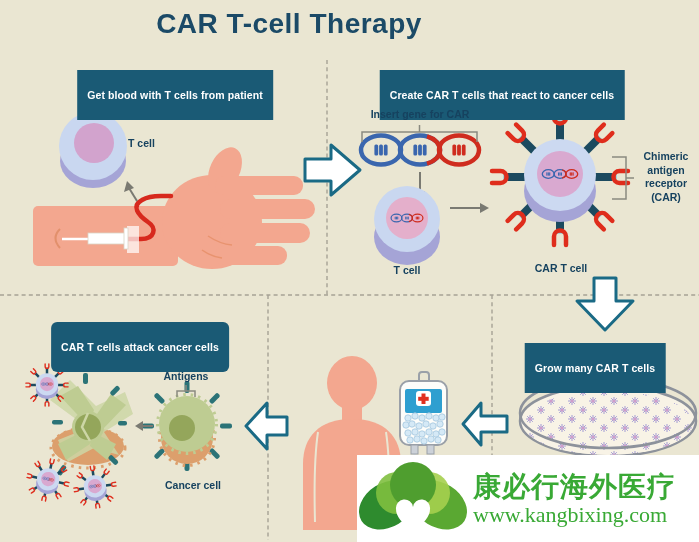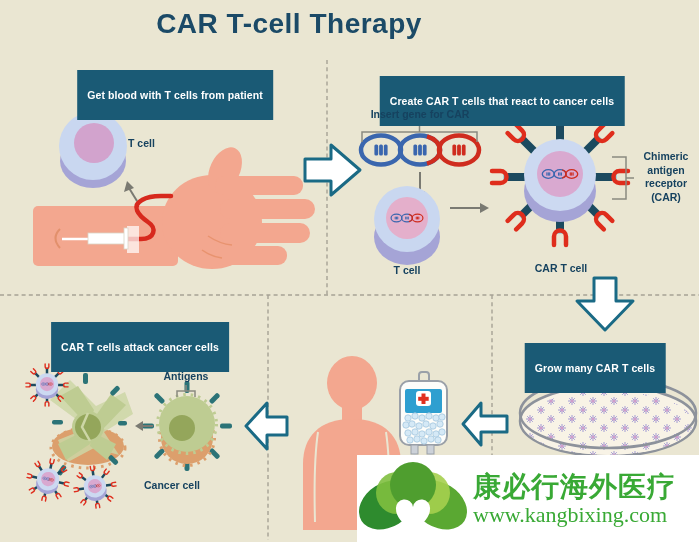--- a/index.html
+++ b/index.html
@@ -283,31 +283,31 @@
         <use href="#carT"></use>
       </g>
     <g transform="translate(95,487) scale(0.31) rotate(-8)">
         <use href="#carT"></use>
       </g>
   </svg>
 
   <div class="txt page-title">CAR T-cell Therapy</div>
 
   <div class="step-label" style="left:175px; top:70px;">Get blood with T cells from patient</div>
-  <div class="step-label" style="left:502px; top:76px;text-align:right;">Create CAR T cells that react to cancer cells</div>
+  <div class="step-label" style="left:502px; top:70px;text-align:right;">Create CAR T cells that react to cancer cells</div>
   <div class="step-label" style="left:595px; top:343px;">Grow many CAR T cells</div>
-  <div class="step-label" style="left:140px; top:322px;">CAR T cells attack cancer cells</div>
+  <div class="step-label" style="left:140px; top:322px;border-radius:6px;">CAR T cells attack cancer cells</div>
 
   <div class="txt small-label" style="left:128px; top:137px;">T cell</div>
   <div class="txt small-label center-label" style="left:420px; top:108px;">Insert gene for CAR</div>
   <div class="txt small-label center-label" style="left:407px; top:264px;">T cell</div>
   <div class="txt small-label center-label" style="left:561px; top:262px;">CAR T cell</div>
   <div class="txt small-label multiline" style="left:630px; top:150px; width:72px;">Chimeric antigen receptor (CAR)</div>
   <div class="txt small-label center-label" style="left:186px; top:370px;">Antigens</div>
-  <div class="txt small-label center-label" style="left:172px; top:479px;">Cancer cell</div>
+  <div class="txt small-label center-label" style="left:193px; top:479px;">Cancer cell</div>
 
   <div id="watermark">
     <svg width="112" height="84" viewBox="0 0 112 84">
       <ellipse cx="30" cy="48" rx="30" ry="22" fill="#2e8b2e" transform="rotate(-32 30 48)"></ellipse>
       <ellipse cx="82" cy="48" rx="30" ry="22" fill="#5aa832" transform="rotate(32 82 48)"></ellipse>
       <circle cx="40" cy="36" r="21" fill="#7fbf3f" opacity="0.9"></circle>
       <circle cx="72" cy="36" r="21" fill="#a5cf4e" opacity="0.9"></circle>
       <circle cx="56" cy="28" r="23" fill="#4f9e2f"></circle>
       <path d="M56,76 C45,65 39,60 39,52 a8.5,8.5 0 0 1 17,-2 a8.5,8.5 0 0 1 17,2 c0,8 -6,13 -17,24 z" fill="#ffffff"></path>
     </svg>

